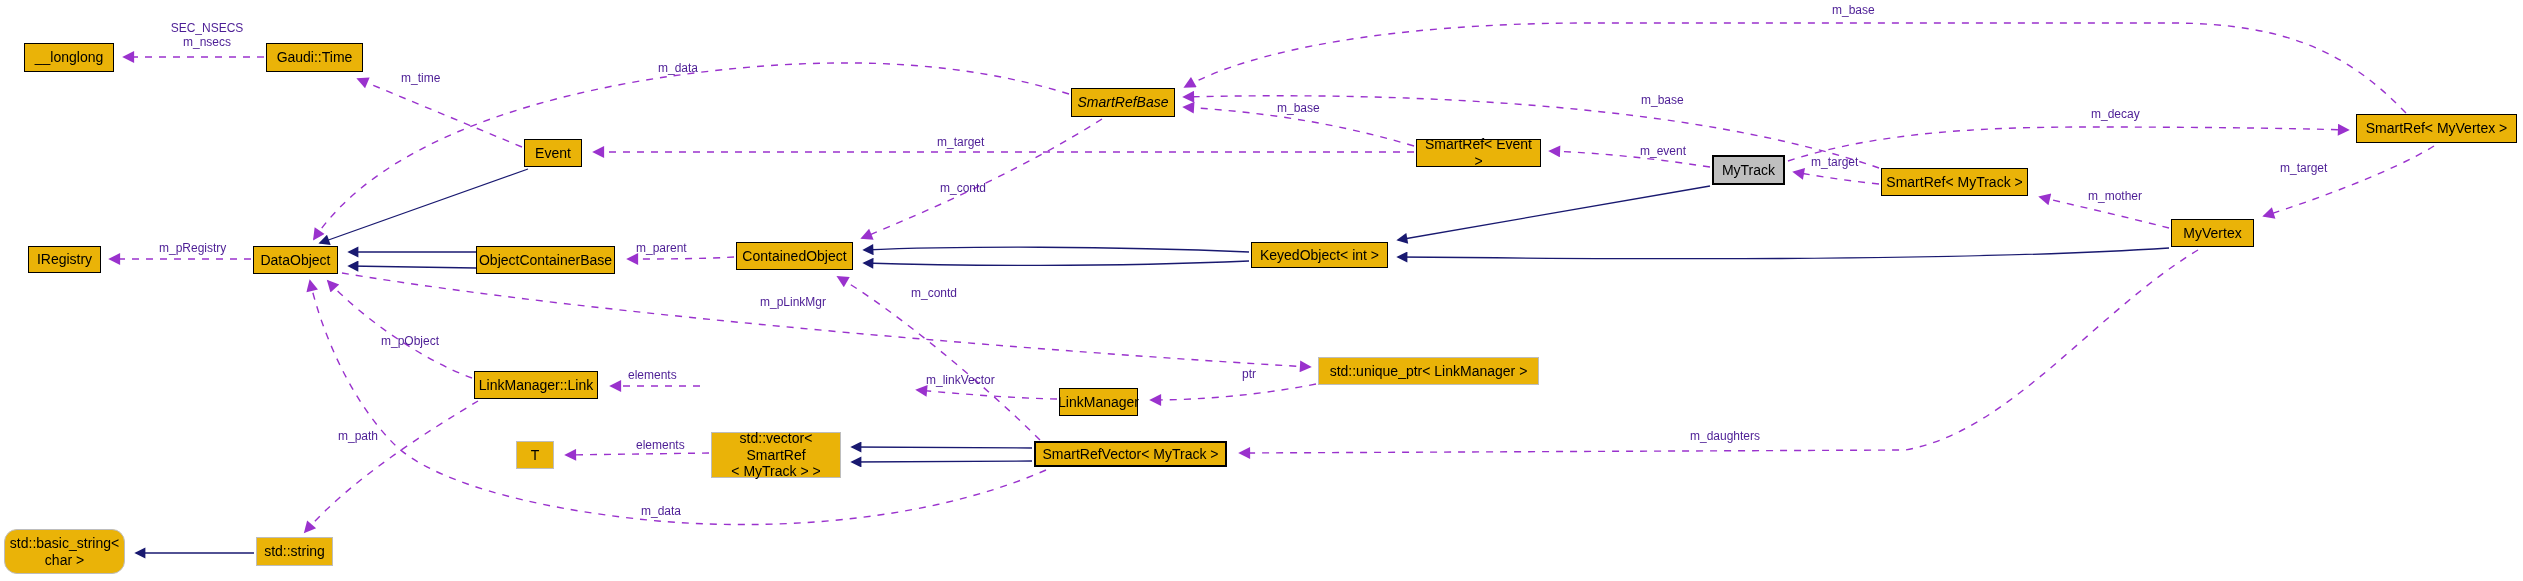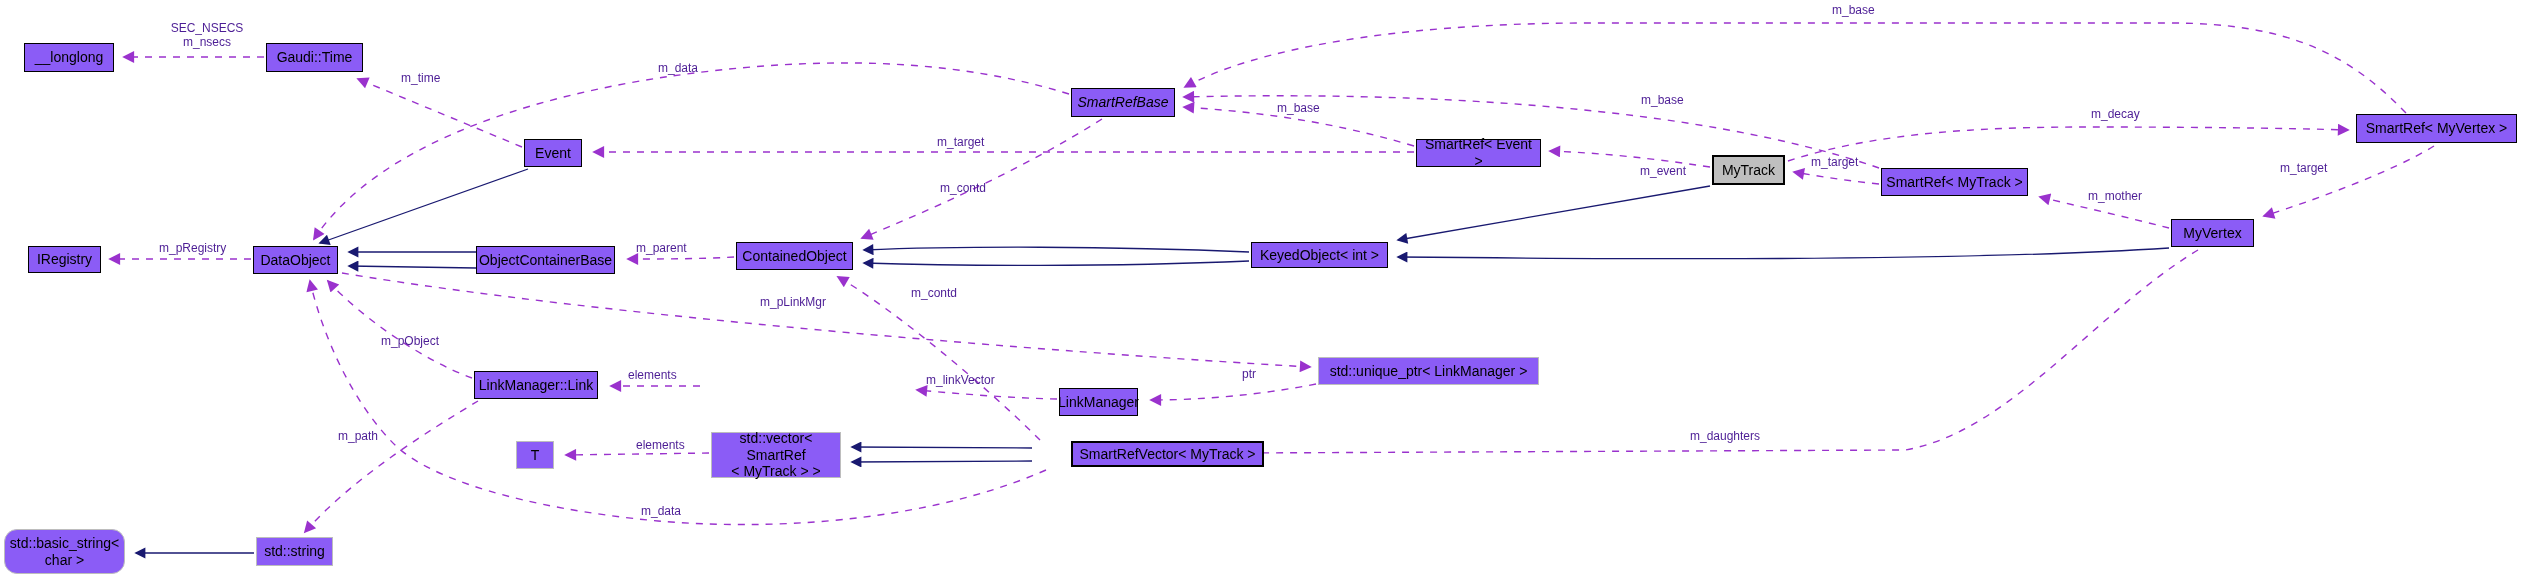--- a/index.html
+++ b/index.html
@@ -1,24 +1,24 @@
 <!DOCTYPE html>
 <html><head>
 <meta charset="utf-8">
 <style>
   html,body{margin:0;padding:0;background:#fff;}
   .canvas{position:relative;width:2523px;height:581px;background:#ffffff;
           font-family:"Liberation Sans",sans-serif;overflow:hidden;}
   svg.edges{position:absolute;left:0;top:0;width:2523px;height:581px;}
   .node{position:absolute;box-sizing:border-box;display:flex;align-items:center;justify-content:center;
-        background:#8b5cf6;border:1px solid #000000;font-size:14px;color:#000;
+        background:#eab308;border:1px solid #000000;font-size:14px;color:#000;
         text-align:center;white-space:pre-line;line-height:1.2;padding:1px 4px;}
   .node.ext{border-color:#bdbdbd;}
   .node.current{background:#bfbfbf;border-width:2px;}
-  .node.bold{border-width:2px;margin-left:37px;}
+  .node.bold{border-width:2px;}
   .elabel{position:absolute;font-size:12px;color:#4c1d95;white-space:pre-line;line-height:1.15;text-align:center;}
 </style>
 </head>
 <body>
 
 <div class="canvas">
 
   <svg class="edges" viewBox="0 0 2523 581">
     <defs>
       <marker id="ap" viewBox="0 0 10 10" refX="8.5" refY="5" markerWidth="12" markerHeight="8.5" orient="auto">
@@ -98,21 +98,21 @@
 
   <span class="elabel" style="left:152px;top:22px;width:110px;">SEC_NSECS
 m_nsecs</span>
   <span class="elabel" style="left:401px;top:72px;">m_time</span>
   <span class="elabel" style="left:658px;top:62px;">m_data</span>
   <span class="elabel" style="left:937px;top:136px;">m_target</span>
   <span class="elabel" style="left:940px;top:182px;">m_contd</span>
   <span class="elabel" style="left:1277px;top:102px;">m_base</span>
   <span class="elabel" style="left:1641px;top:94px;">m_base</span>
   <span class="elabel" style="left:1832px;top:4px;">m_base</span>
-  <span class="elabel" style="left:1640px;top:145px;margin-top:20px;">m_event</span>
+  <span class="elabel" style="left:1640px;top:145px;">m_event</span>
   <span class="elabel" style="left:1811px;top:156px;">m_target</span>
   <span class="elabel" style="left:2091px;top:108px;">m_decay</span>
   <span class="elabel" style="left:2088px;top:190px;">m_mother</span>
   <span class="elabel" style="left:2280px;top:162px;">m_target</span>
   <span class="elabel" style="left:141px;top:242px;margin-left:18px;">m_pRegistry</span>
   <span class="elabel" style="left:636px;top:242px;">m_parent</span>
   <span class="elabel" style="left:911px;top:287px;">m_contd</span>
   <span class="elabel" style="left:760px;top:296px;">m_pLinkMgr</span>
   <span class="elabel" style="left:381px;top:335px;">m_pObject</span>
   <span class="elabel" style="left:628px;top:369px;">elements</span>

